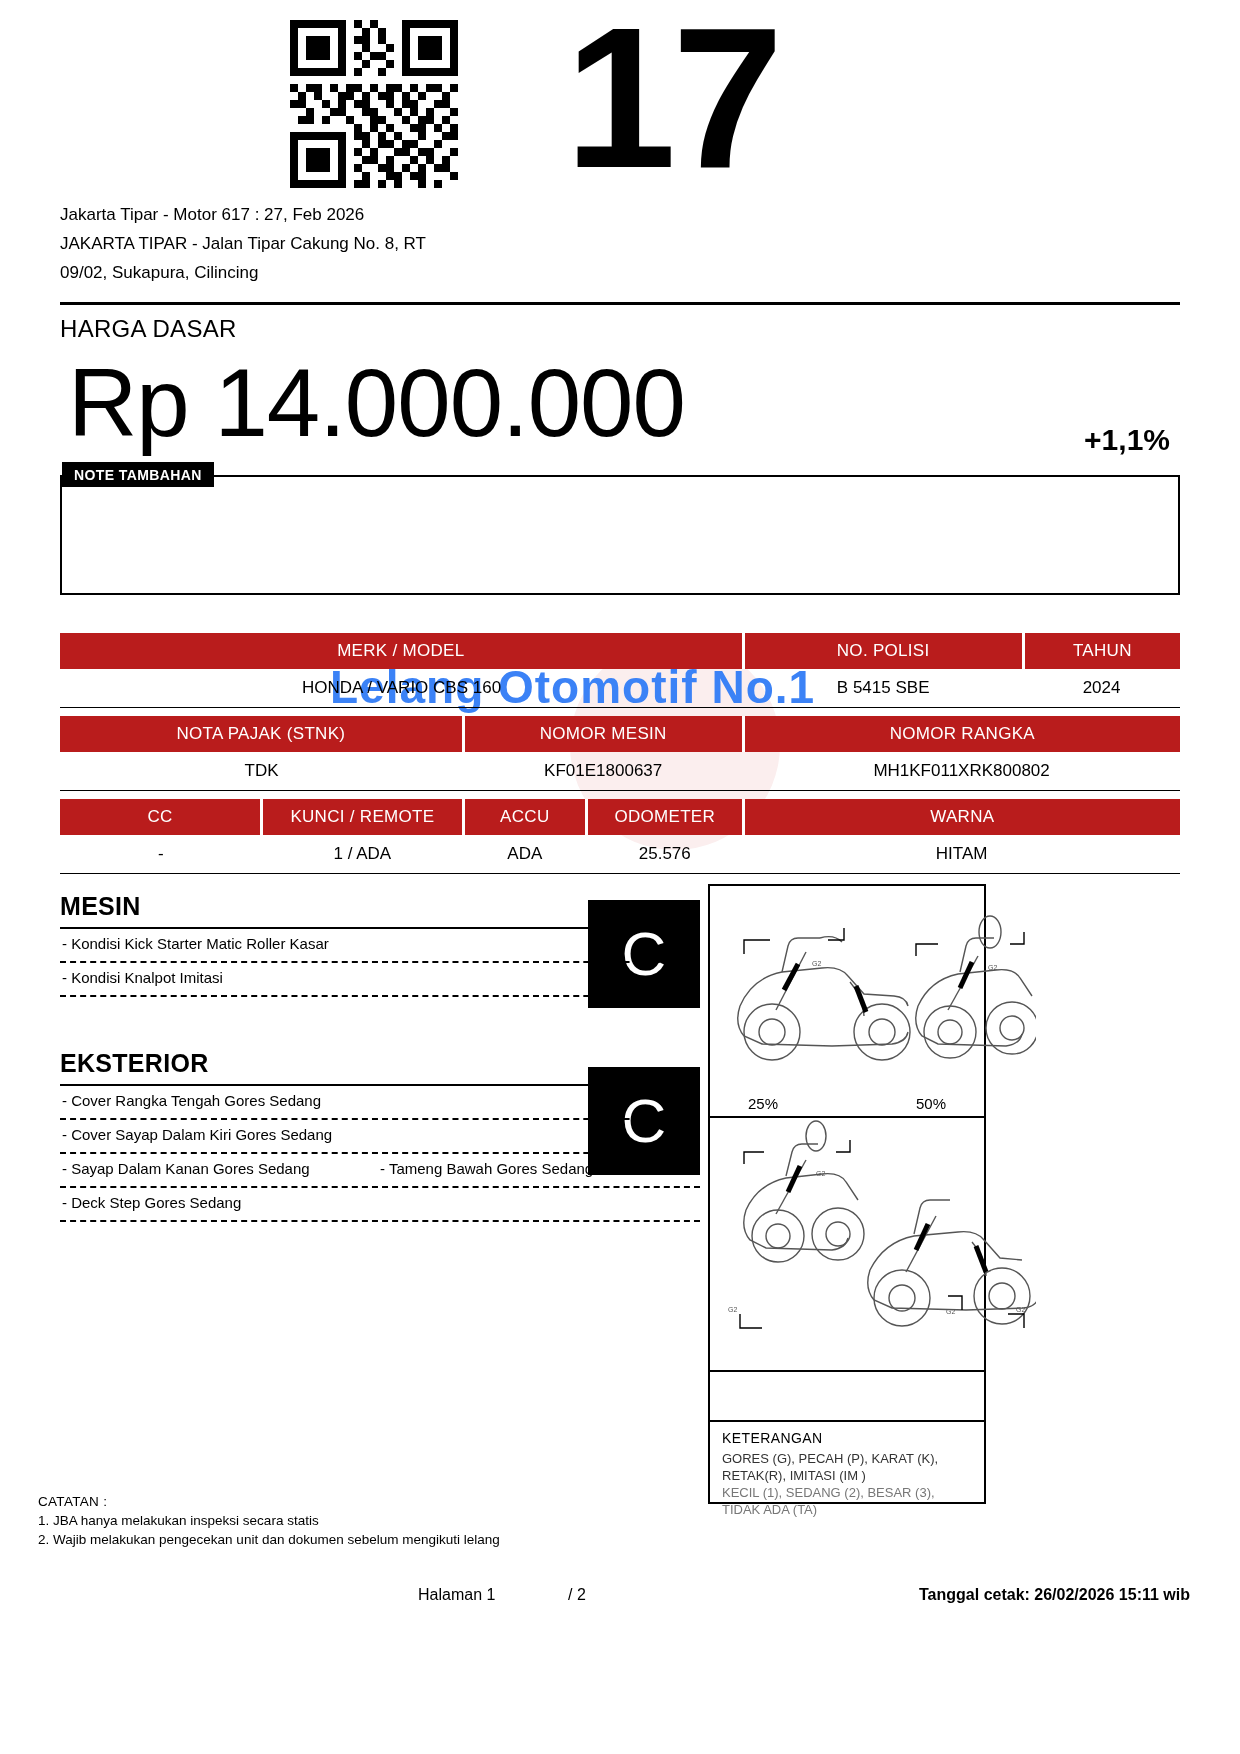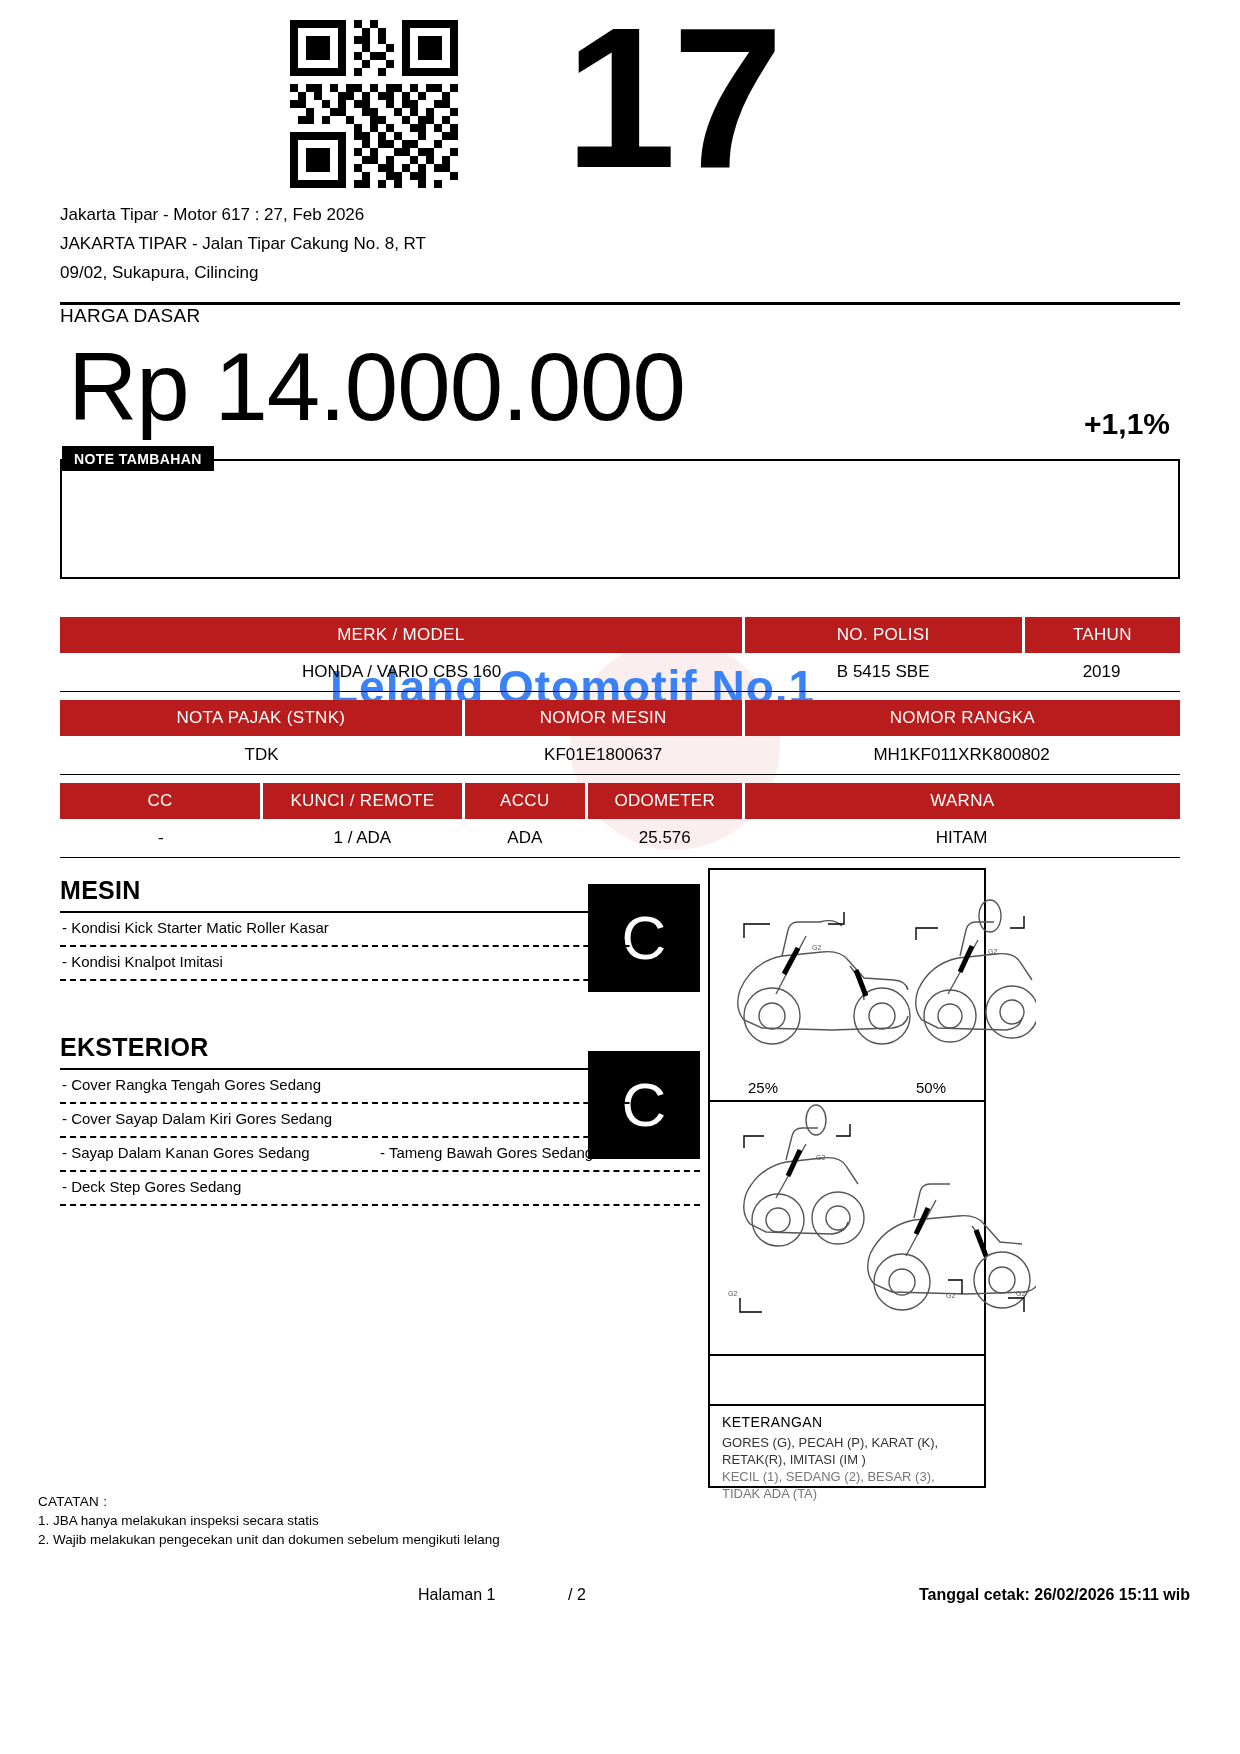--- a/index.html
+++ b/index.html
@@ -68,21 +68,22 @@
     line-height: 29px;
   }
 
   .rule-thick {
     border-top: 3px solid #000;
     margin-top: 2px;
   }
 
   
   .price-label {
-    font-size: 19px;
+    font-size: 24px;
+    padding-top: 10px;
     letter-spacing: 0.3px;
   }
   .price-row {
     position: relative;
     height: 120px;
   }
   .price {
     font-size: 96px;
     font-weight: normal;
     line-height: 120px;
@@ -451,21 +452,21 @@
 
       <tbody>
           <tr>
         <td class="hdr" colspan="4">MERK / MODEL</td>
         <td class="hdr" colspan="2">NO. POLISI</td>
         <td class="hdr last">TAHUN</td>
       </tr>
       <tr>
         <td class="val" colspan="4">HONDA / VARIO CBS 160</td>
         <td class="val" colspan="2">B 5415 SBE</td>
-        <td class="val">2019</td>
+        <td class="val">2024</td>
       </tr>
       <tr class="spacer">
             <td colspan="7"></td>
           </tr>
 
       <tr>
         <td class="hdr" colspan="2">NOTA PAJAK (STNK)</td>
         <td class="hdr" colspan="2">NOMOR MESIN</td>
         <td class="hdr last" colspan="3">NOMOR RANGKA</td>
       </tr>

